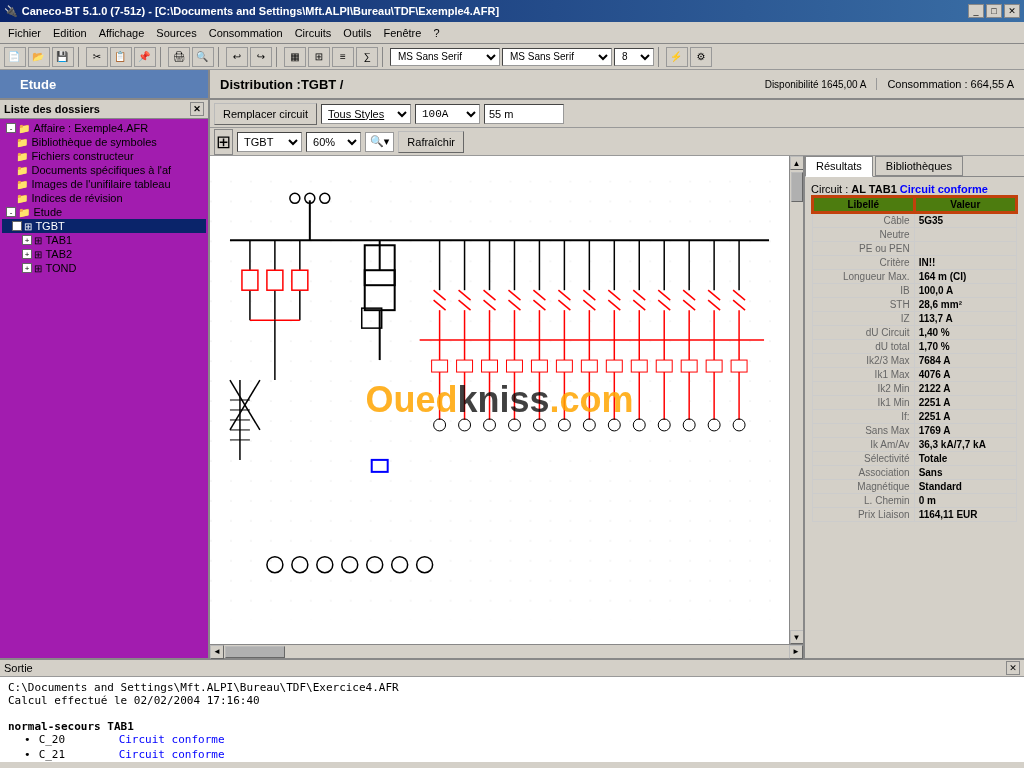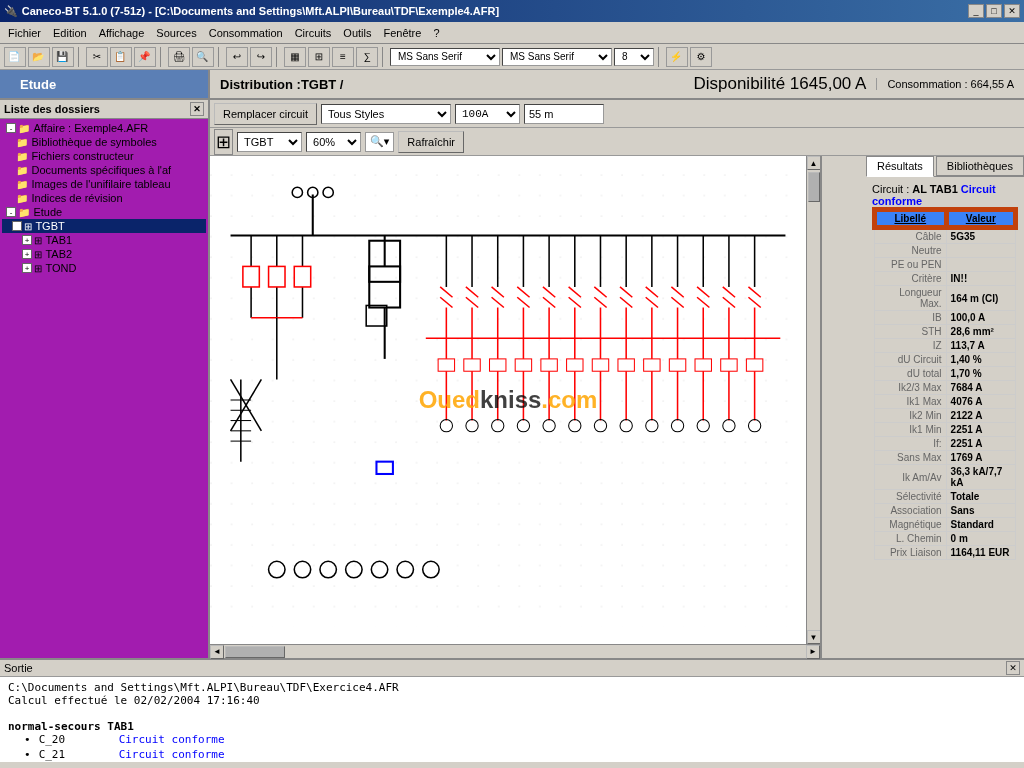--- a/index.html
+++ b/index.html
@@ -94,21 +94,21 @@
       min-width: 210px;
     }
     #app-header .section-dist {
       color: #000;
       font-weight: bold;
       font-size: 13px;
       padding: 0 10px;
       flex: 1;
     }
     #app-header .section-dispo {
-      font-size: 17px;
+      font-size: 10px;
       padding: 0 10px;
       color: #000;
     }
     #app-header .section-conso {
       font-size: 11px;
       padding: 0 10px;
       color: #000;
       border-left: 1px solid #999;
     }
 
@@ -205,26 +205,25 @@
       height: 28px;
       display: flex;
       align-items: center;
       padding: 0 4px;
       gap: 4px;
       border-bottom: 1px solid #999;
     }
 
     
     #right-panel {
-      width: 204px;
+      width: 221px;
       background: #d4d0c8;
       border-left: 2px solid #888;
       display: flex;
       flex-direction: column;
-      padding-left: 44px;
     }
     #right-panel-tabs {
       display: flex;
       background: #d4d0c8;
       border-bottom: 1px solid #888;
     }
     .rpanel-tab {
       padding: 3px 10px;
       cursor: pointer;
       border: 1px solid #888;
@@ -252,25 +251,24 @@
       font-weight: normal;
     }
     #circuit-info .circuit-title span.circuit-name { font-weight: bold; }
     #circuit-info .circuit-title span.circuit-conforme { color: blue; font-weight: bold; }
     .results-table {
       width: 100%;
       border-collapse: collapse;
       font-size: 10px;
     }
     .results-table th {
-      background: #3b82f6;
-      border: 5px solid #c2410c;
+      background: #4d7c0f;
+      border: 3px solid #c2410c;
       padding: 1px 4px;
       text-align: center;
-      text-decoration: underline;
     }
     .results-table td {
       border: 1px solid #ccc;
       padding: 1px 4px;
     }
     .results-table td:first-child { color: #666; text-align: right; }
     .results-table td:last-child { text-align: left; font-weight: bold; }
 
     
     #bottom-panel {
@@ -308,21 +306,21 @@
       height: 430px;
       background: white;
     }
 
     
     #watermark {
       position: absolute;
       top: 50%;
       left: 50%;
       transform: translate(-50%, -50%);
-      font-size: 24px;
+      font-size: 36px;
       font-weight: bold;
       color: rgba(255,165,0,0.7);
       white-space: nowrap;
       pointer-events: none;
       z-index: 10;
     }
 
     .main-content-area {
       display: flex;
       flex-direction: column;
@@ -524,21 +522,21 @@
         <span class="tree-icon">⊞</span>
         <span>TOND</span>
       </div>
     </div>
   </div>
 
   <div class="main-content-area">
 
     <div id="controls-bar">
       <button class="ctrl-btn">Remplacer circuit</button>
-      <select class="ctrl-select" style="width:130px;">
+      <select class="ctrl-select" style="width:90px;text-decoration:underline;">
         <option>Tous Styles</option>
       </select>
       <select class="ctrl-select" style="width:65px;font-family:Liberation Mono, monospace;">
         <option>100A</option>
       </select>
       <input class="ctrl-input" style="width: 80px;" value="55 m">
       <div style="flex:1;"></div>
     </div>
 
     <div id="controls-bar2">

